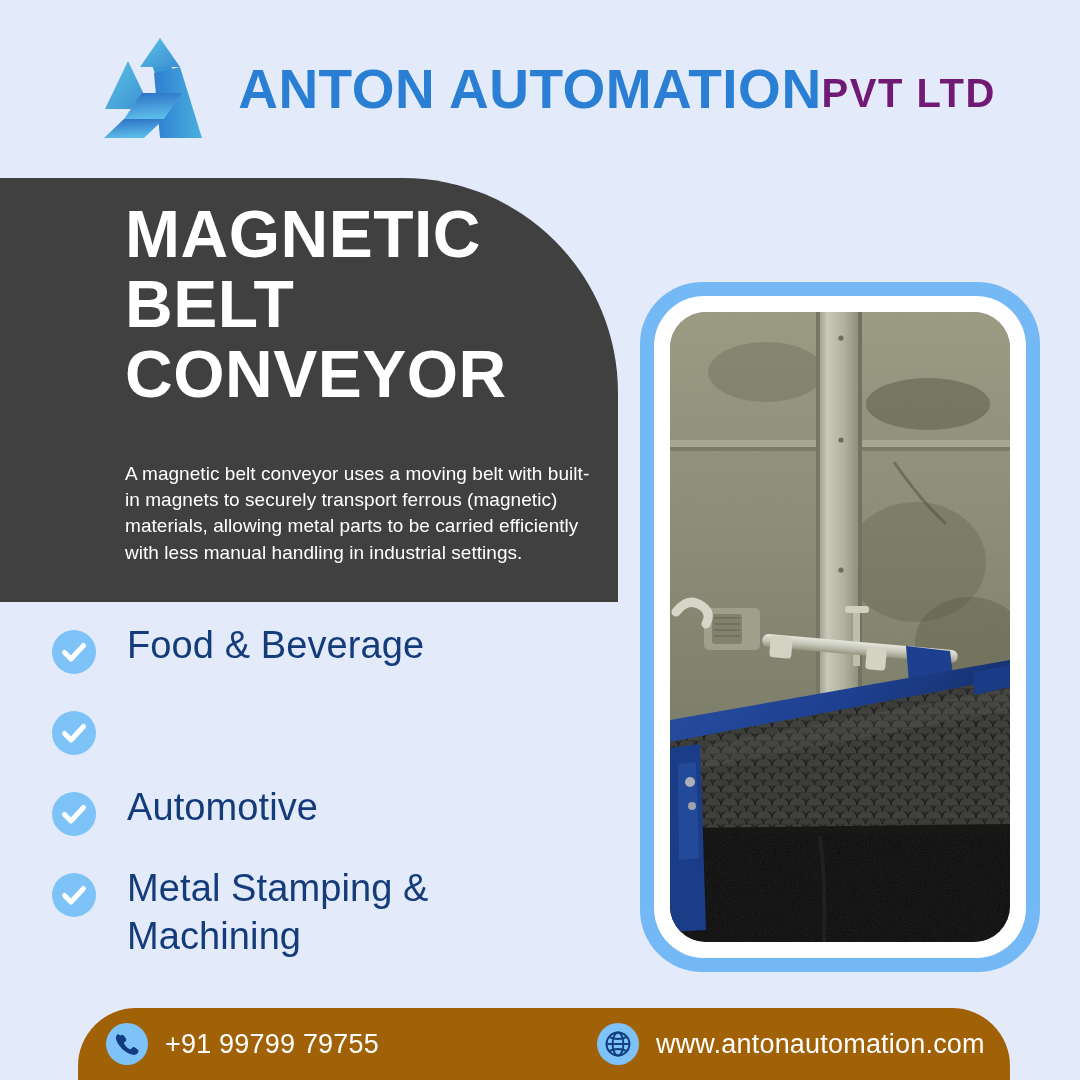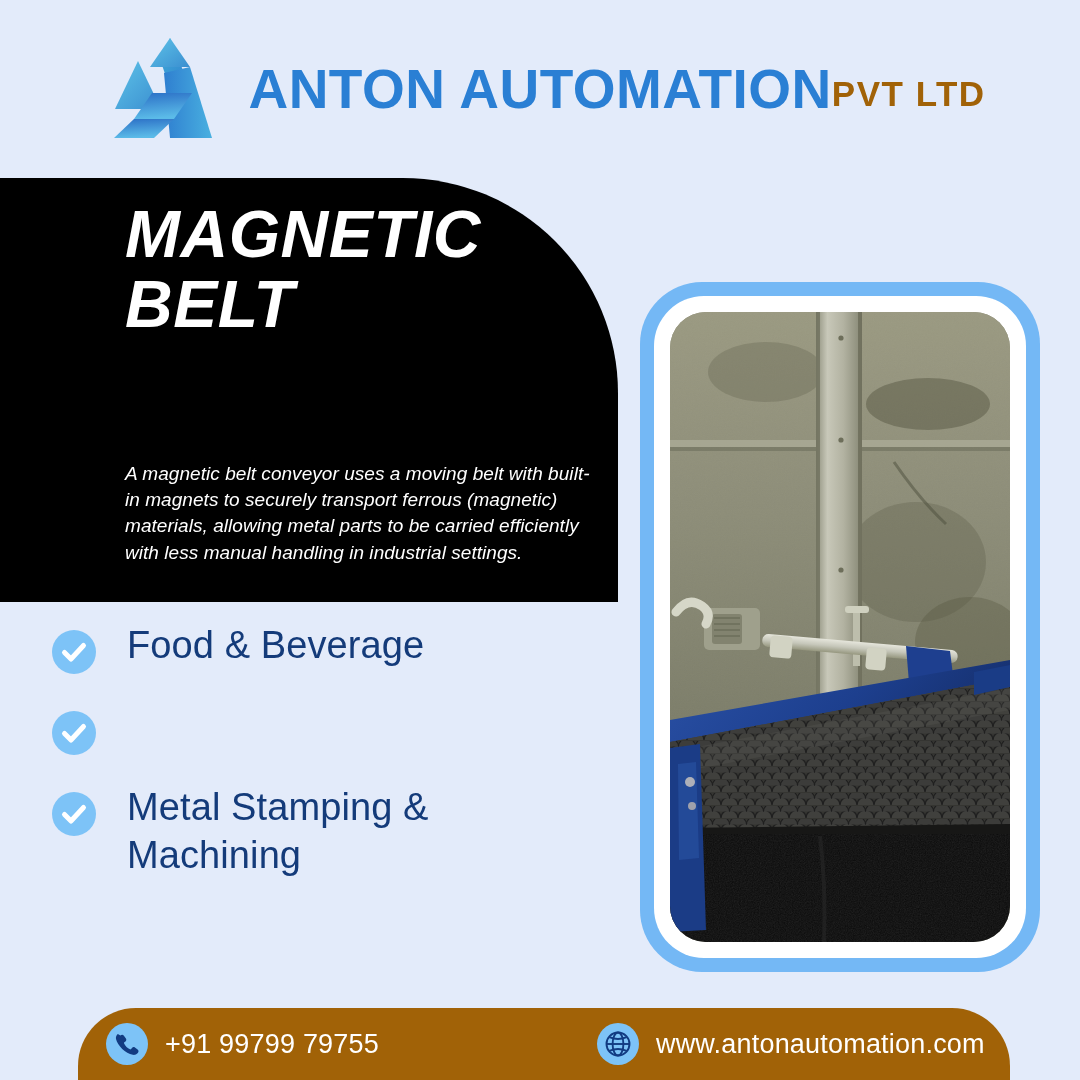--- a/index.html
+++ b/index.html
@@ -44,39 +44,38 @@
   }
   #company-name {
     font-size: 55px;
     font-weight: bold;
     letter-spacing: 0.5px;
     color: #2a7fd4;
     line-height: 1.0;
     white-space: nowrap;
   }
   #company-suffix {
-    font-size: 35px;
+    font-size: 40px;
     font-weight: bold;
     letter-spacing: 1.5px;
-    color: #a16207;
+    color: #701a75;
     line-height: 1.0;
     margin-top: 8px;
   }
 
   
   #hero-panel {
     position: absolute;
     left: 0;
     top: 178px;
     width: 618px;
     height: 424px;
-    background: #000000;
+    background: #404040;
     border-top-right-radius: 215px;
     z-index: 2;
-    font-style: italic;
   }
   #hero-title {
     position: absolute;
     left: 125px;
     top: 22px;
     width: 470px;
     color: #ffffff;
     font-size: 66px;
     font-weight: bold;
     line-height: 1.06;
@@ -219,20 +218,21 @@
       <div id="company-suffix">PVT LTD</div>
     </div>
 
   </div>
 </div>
 
 <div id="hero-panel">
   <div id="hero-title">
     <span class="tl">MAGNETIC</span>
     <span class="tl">BELT</span>
+    <span class="tl">CONVEYOR</span>
   </div>
   <div id="hero-description">A magnetic belt conveyor uses a moving belt with built-in magnets to securely transport ferrous (magnetic) materials, allowing metal parts to be carried efficiently with less manual handling in industrial settings.</div>
 </div>
 
 <div id="feature-list">
 
   <div class="feature-item">
     <svg class="feature-check" viewBox="0 0 44 44">
       <circle cx="22" cy="22" r="22" fill="#7dc3f7"></circle>
       <path d="M12.5 22.5 L19 29 L31.5 15.5" fill="none" stroke="#ffffff" stroke-width="5" stroke-linecap="round" stroke-linejoin="round"></path>
@@ -240,20 +240,27 @@
     <div class="feature-label">Food &amp; Beverage</div>
   </div>
 
   <div class="feature-item">
     <svg class="feature-check" viewBox="0 0 44 44">
       <circle cx="22" cy="22" r="22" fill="#7dc3f7"></circle>
       <path d="M12.5 22.5 L19 29 L31.5 15.5" fill="none" stroke="#ffffff" stroke-width="5" stroke-linecap="round" stroke-linejoin="round"></path>
     </svg>
   </div>
 
+  <div class="feature-item">
+    <svg class="feature-check" viewBox="0 0 44 44">
+      <circle cx="22" cy="22" r="22" fill="#7dc3f7"></circle>
+      <path d="M12.5 22.5 L19 29 L31.5 15.5" fill="none" stroke="#ffffff" stroke-width="5" stroke-linecap="round" stroke-linejoin="round"></path>
+    </svg>
+    <div class="feature-label">Automotive</div>
+  </div>
 
   <div class="feature-item">
     <svg class="feature-check" viewBox="0 0 44 44">
       <circle cx="22" cy="22" r="22" fill="#7dc3f7"></circle>
       <path d="M12.5 22.5 L19 29 L31.5 15.5" fill="none" stroke="#ffffff" stroke-width="5" stroke-linecap="round" stroke-linejoin="round"></path>
     </svg>
     <div class="feature-label">Metal Stamping &amp; Machining</div>
   </div>
 
 </div>

